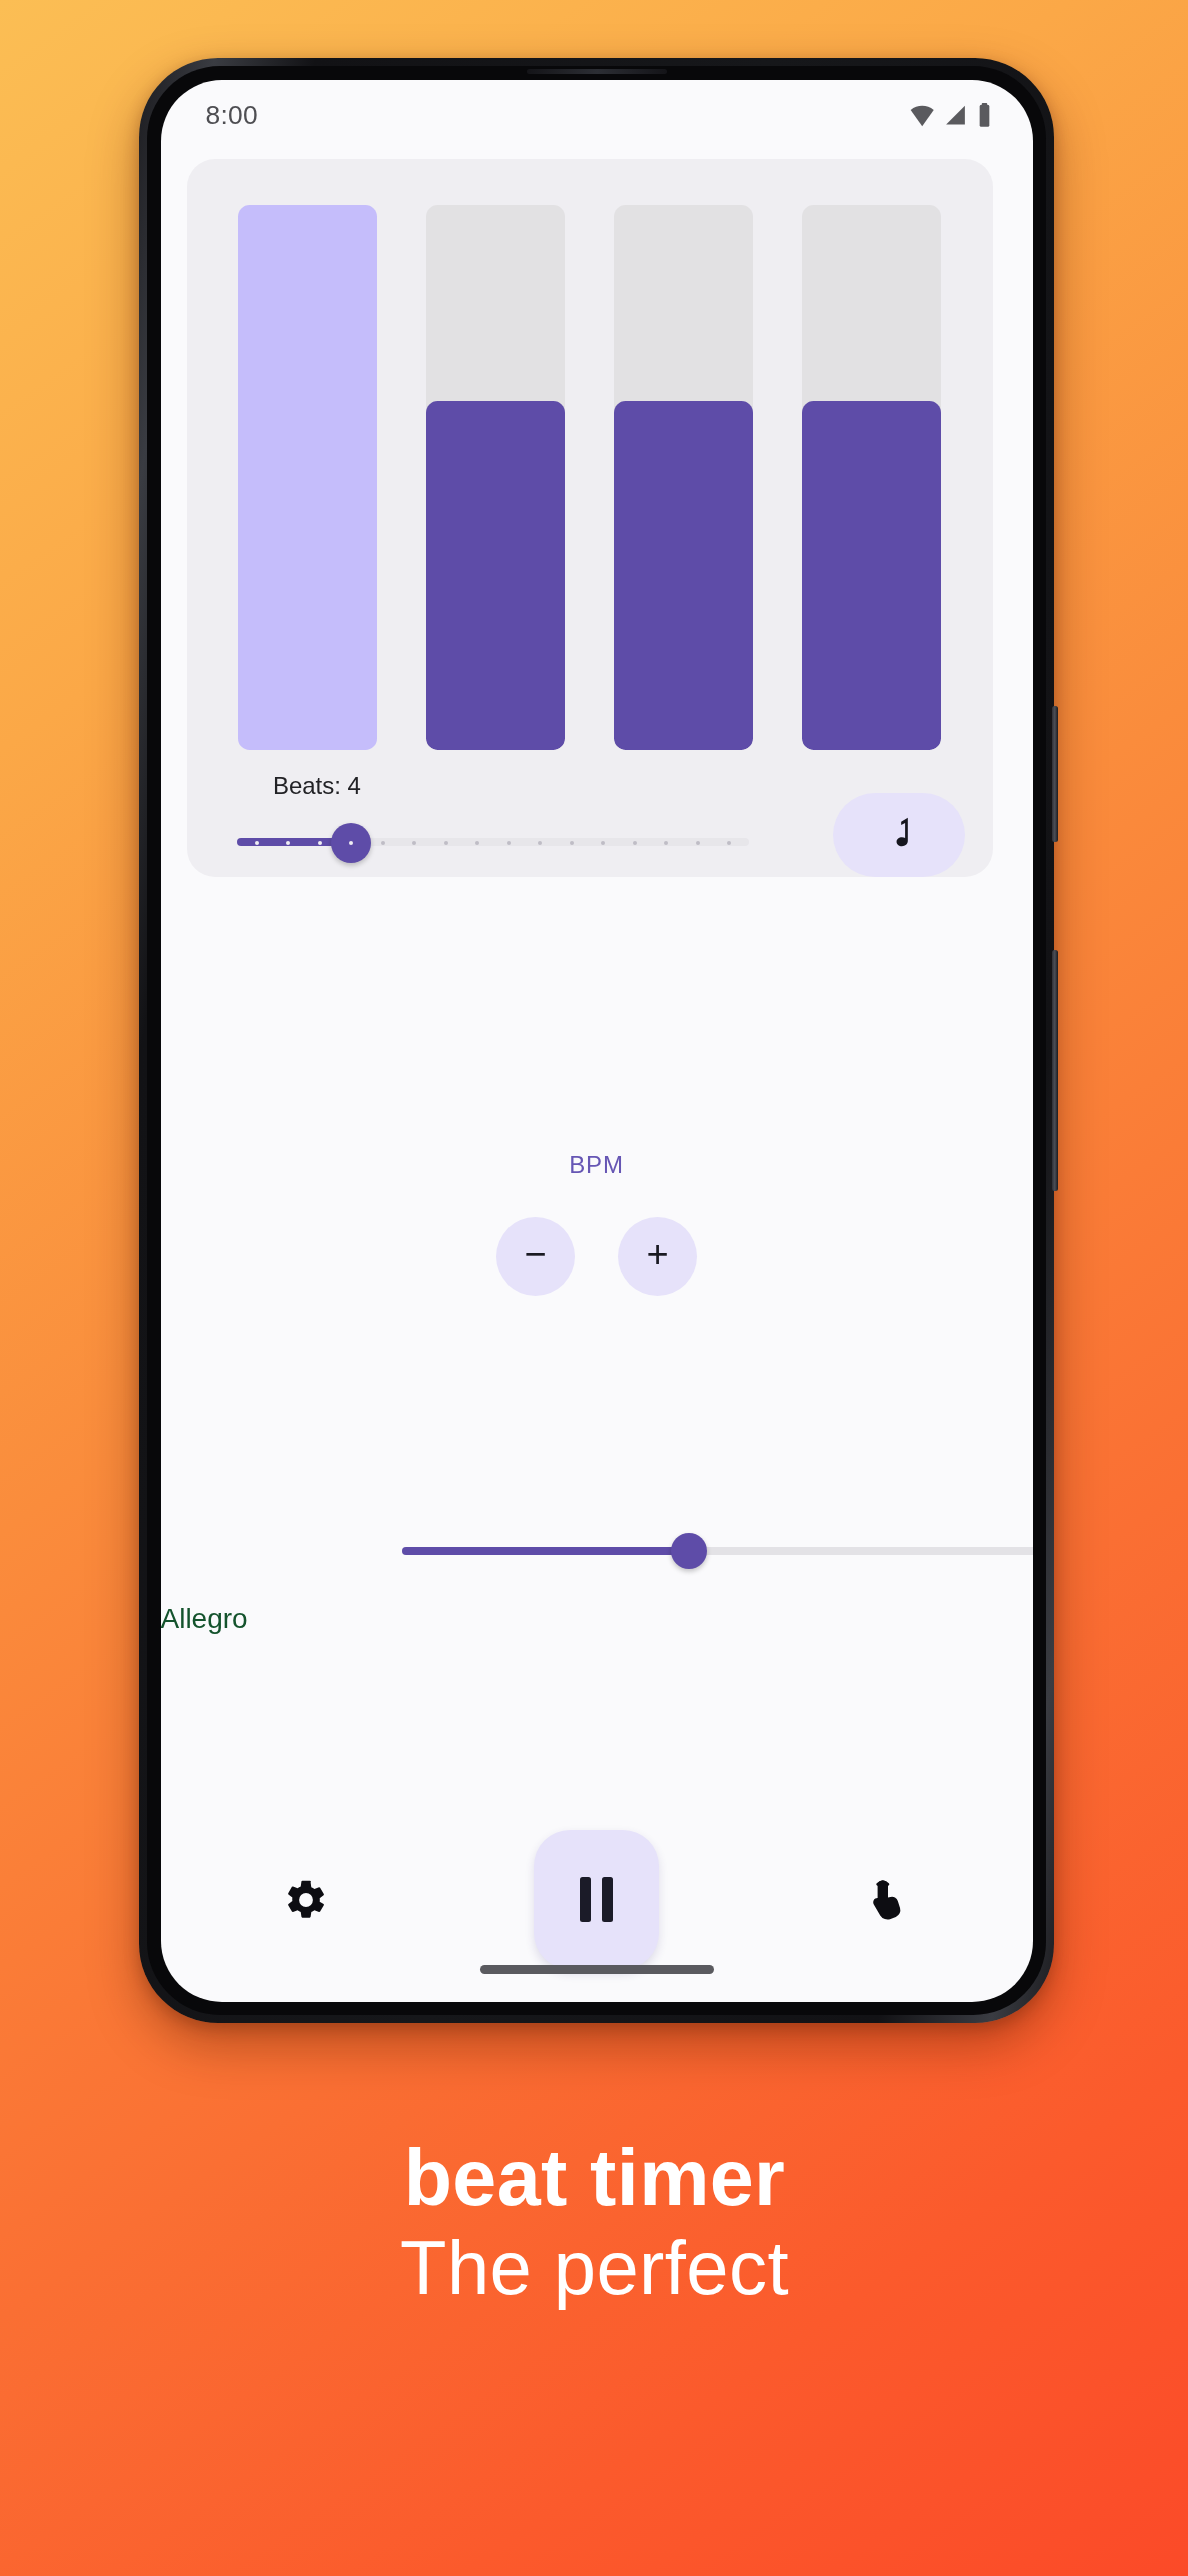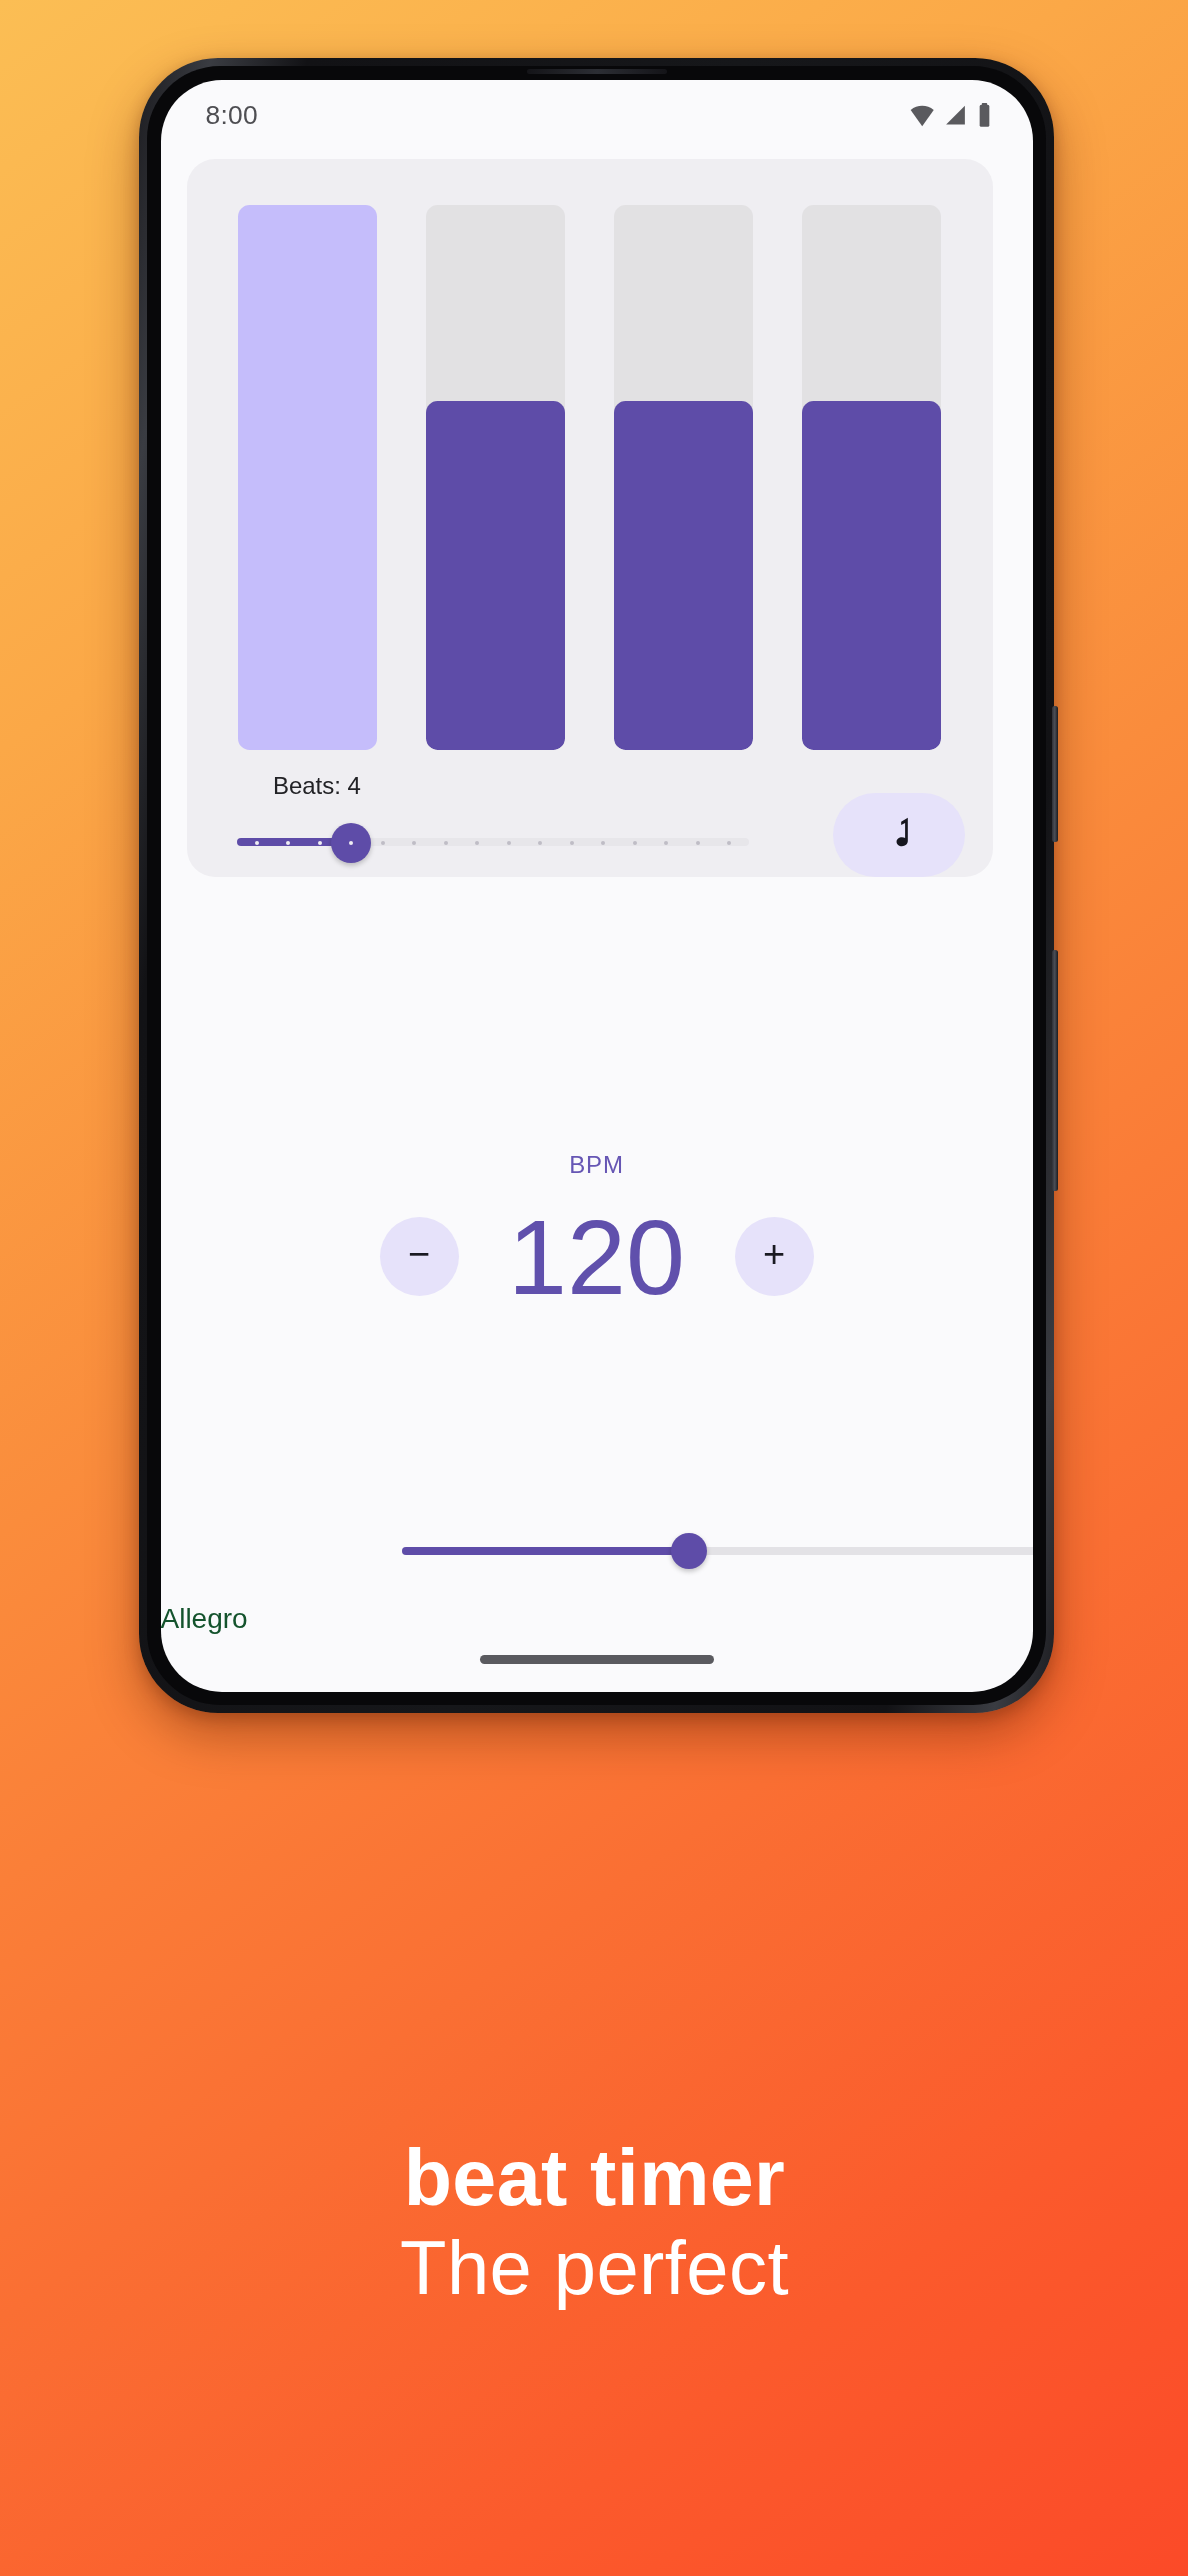--- a/index.html
+++ b/index.html
@@ -16,21 +16,21 @@
         #FA6F33 68%,
         #FB5A2C 85%,
         #FB4A28 100%);
     position: relative;
   }
 
   
   #phone-frame {
     position: absolute;
     left: 139px; top: 58px;
-    width: 915px; height: 1655px;
+    width: 915px; height: 1965px;
     border-radius: 79px;
     background: linear-gradient(100deg,#1c1c20 0%,#3a3c42 6%,#121215 14%,#16171a 50%,#121215 86%,#3a3c42 95%,#1b1b1f 100%);
     box-shadow: 0 21.5px 50px rgba(90,25,0,0.40), 0 5px 15px rgba(90,25,0,0.28);
     text-decoration: underline;
   }
   #phone-inner-bezel {
     position: absolute;
     left: 8.3px; top: 8.3px; right: 8.3px; bottom: 8.3px;
     border-radius: 73px;
     background: #08080a;
@@ -367,21 +367,20 @@
         <svg width="28" height="38" viewBox="0 0 20 28">
           <path d="M16.5 1.2 L16.5 18.2 C16.5 20.6 14.5 22.2 12.2 22.2 C9.9 22.2 8.2 20.8 8.2 18.9 C8.2 17 10 15.6 12.2 15.6 C13.1 15.6 13.9 15.8 14.5 16.2 L14.5 5.1 L11.6 6.6 L11.6 4.2 Z" fill="#16161e"></path>
         </svg>
       </div>
     </div>
 
     <div id="bpm-label">BPM</div>
 
     <div id="bpm-row">
       <button class="bpm-step-btn">−</button>
-      <div id="bpm-value">120</div>
       <button class="bpm-step-btn">+</button>
     </div>
 
     <div id="tempo-slider">
       <div id="tempo-track-inactive"></div>
       <div id="tempo-track-active" style="width: 287px;"></div>
       <div id="tempo-thumb" style="left: 269px;"></div>
     </div>
 
     <div id="tempo-name">Allegro</div>

